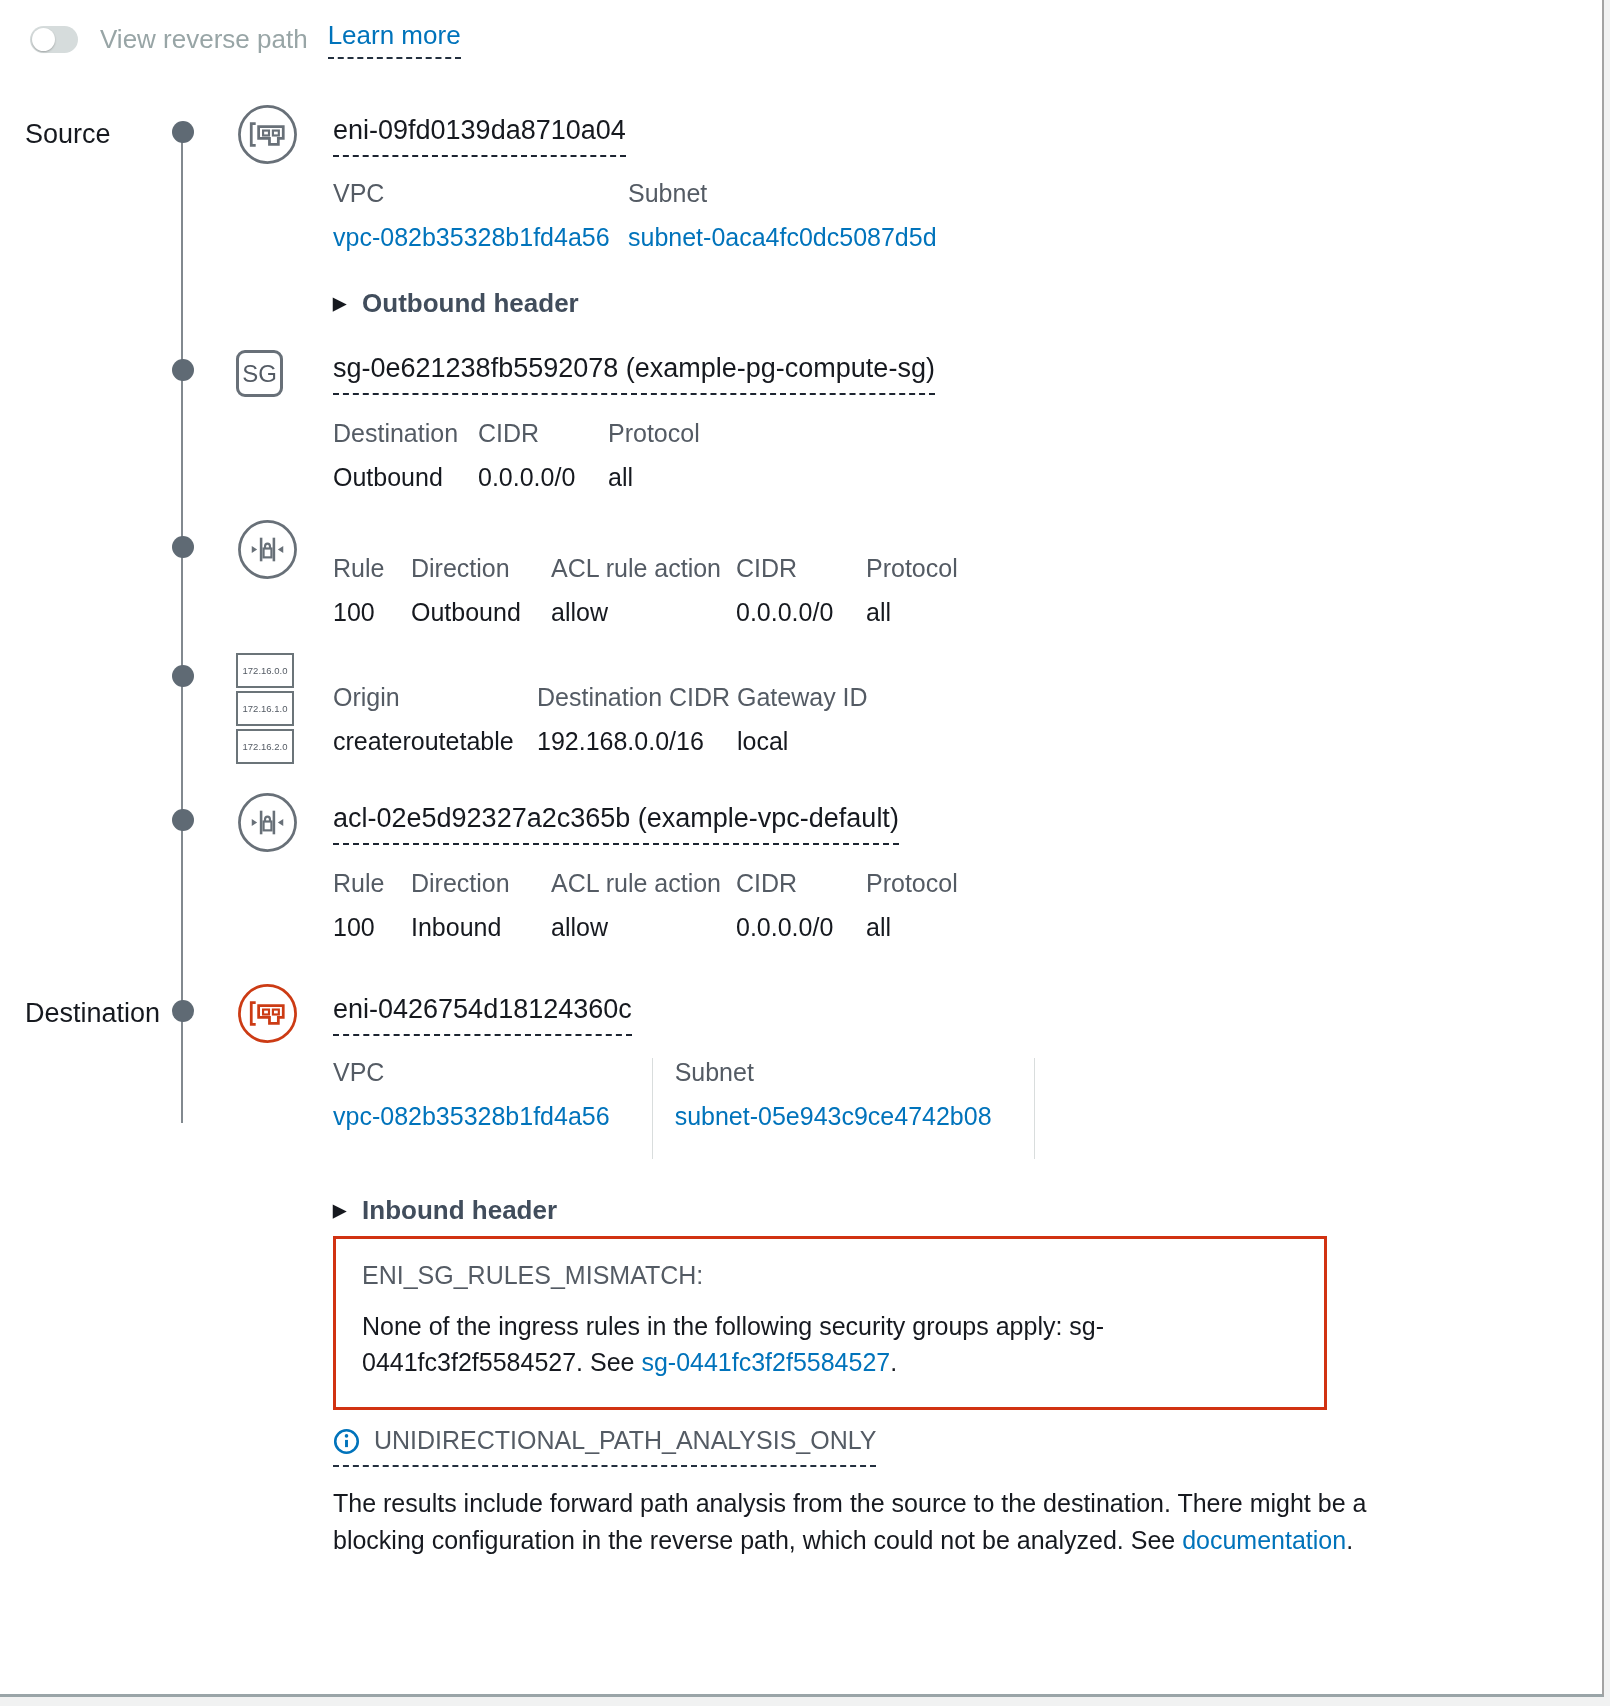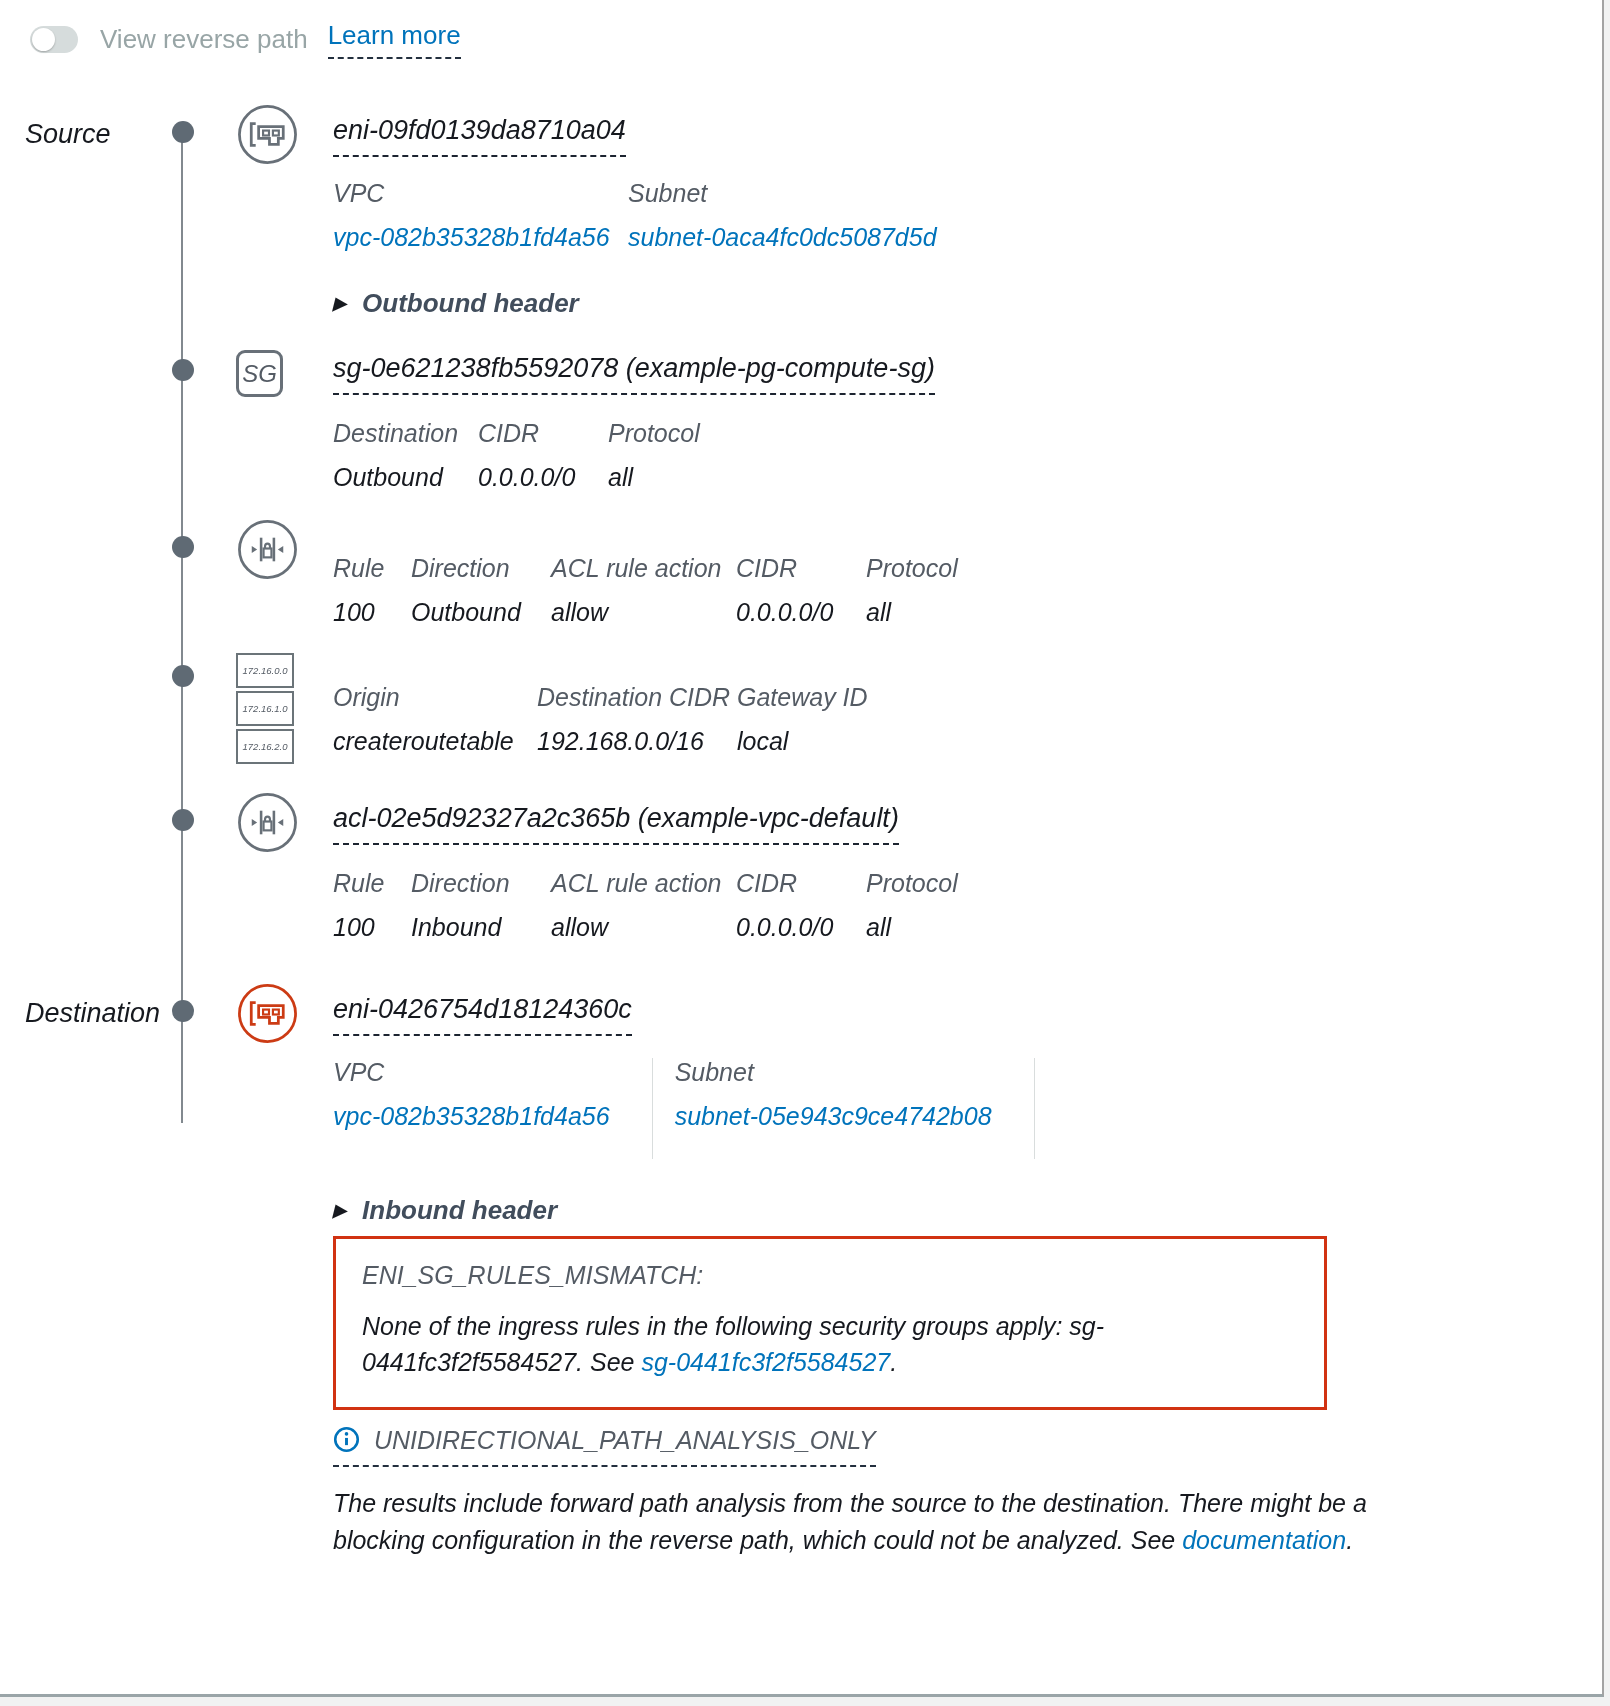--- a/index.html
+++ b/index.html
@@ -28,21 +28,21 @@
     box-shadow:0 1px 2px rgba(0,0,0,.25);
   }
   .toggle-label { color:#98a5a6; font-size:26px; margin-left:22px; }
   .learn-more {
     color:#0073bb; font-size:26px; margin-left:20px; text-decoration:none;
     border-bottom:2px dashed #232f3e; padding-bottom:6px; cursor:pointer;
   }
   
   .path { position:relative; margin-top:56px; }
   .rail { position:absolute; left:181px; top:18px; width:2px; height:990px; background:#82898f; z-index:1; }
-  .section { display:grid; grid-template-columns:160px 46px 127px 1fr; align-items:start;font-style:italic; }
+  .section { display:grid; grid-template-columns:160px 46px 127px 1fr; align-items:start; }
   .col-label { font-size:27px; color:#16191f; padding-left:25px; padding-top:4px; }
   .col-dot { display:flex; justify-content:center; }
   .dot { width:22px; height:22px; border-radius:50%; background:#5f6a74; margin-top:6px; position:relative; z-index:2; }
   .col-icon { padding-left:30px; color:#687078; }
   .circle-icon { margin-top:-12px; }
   .dest-icon { color:#cc3b14; }
   .sg-icon {
     width:47px; height:47px; border:3px solid #687078; border-radius:9px;
     display:flex; align-items:center; justify-content:center;
     font-size:24px; color:#545b64; margin-top:-3px; background:#fff;
@@ -79,21 +79,21 @@
   .s5 { margin-bottom:52px;margin-top:12px; }
   
   .error-box {
     margin-top:10px; width:994px;
     border:3px solid #d13212; padding:22px 26px 26px;
   }
   .error-code { font-size:25px; color:#545b64; }
   .error-msg { margin-top:18px; font-size:25px; color:#16191f; line-height:1.45; max-width:940px; }
   .inline-link { color:#0073bb; text-decoration:none; cursor:pointer; }
   .info-row {
-    margin-top:16px; display:inline-flex; align-items:flex-start;
+    margin-top:16px; display:inline-flex; align-items:flex-end;
     border-bottom:2px dashed #232f3e; padding-bottom:10px;
   }
   .info-icon { flex:none; margin-right:14px; display:flex; }
   .info-code { font-size:25px; color:#545b64; }
   .info-text { margin-top:18px; font-size:25px; color:#16191f; line-height:1.5; max-width:1090px; }
 </style>
 </head>
 <body>
 
 <svg width="0" height="0" style="position:absolute">

